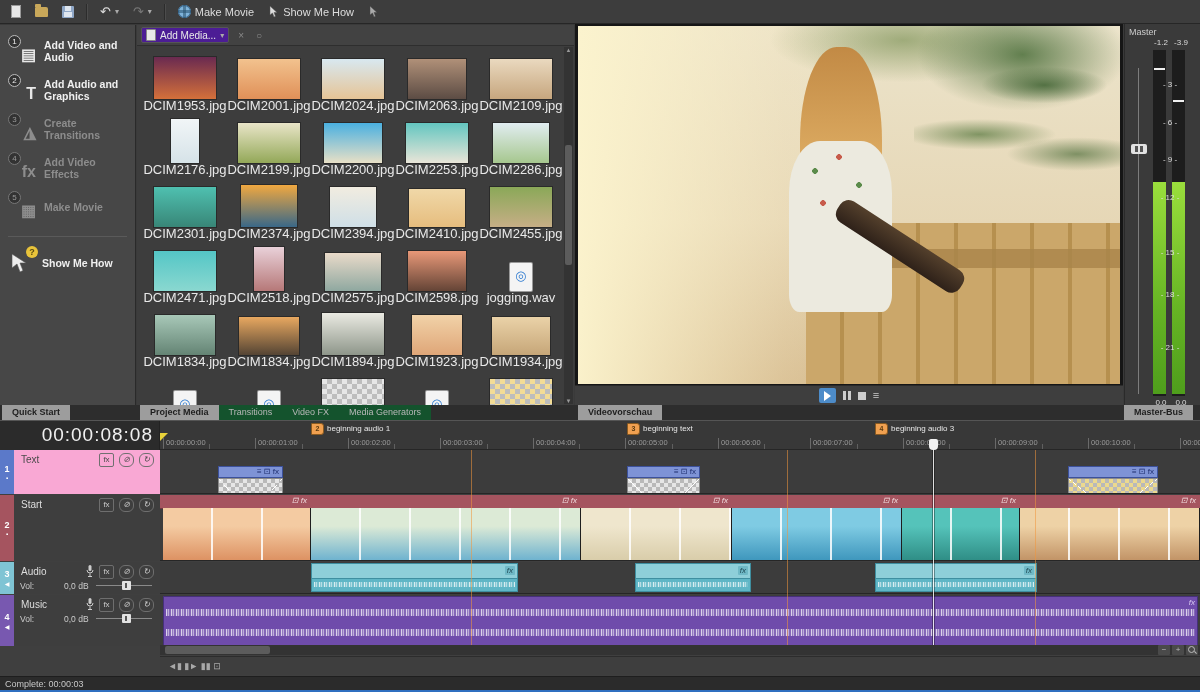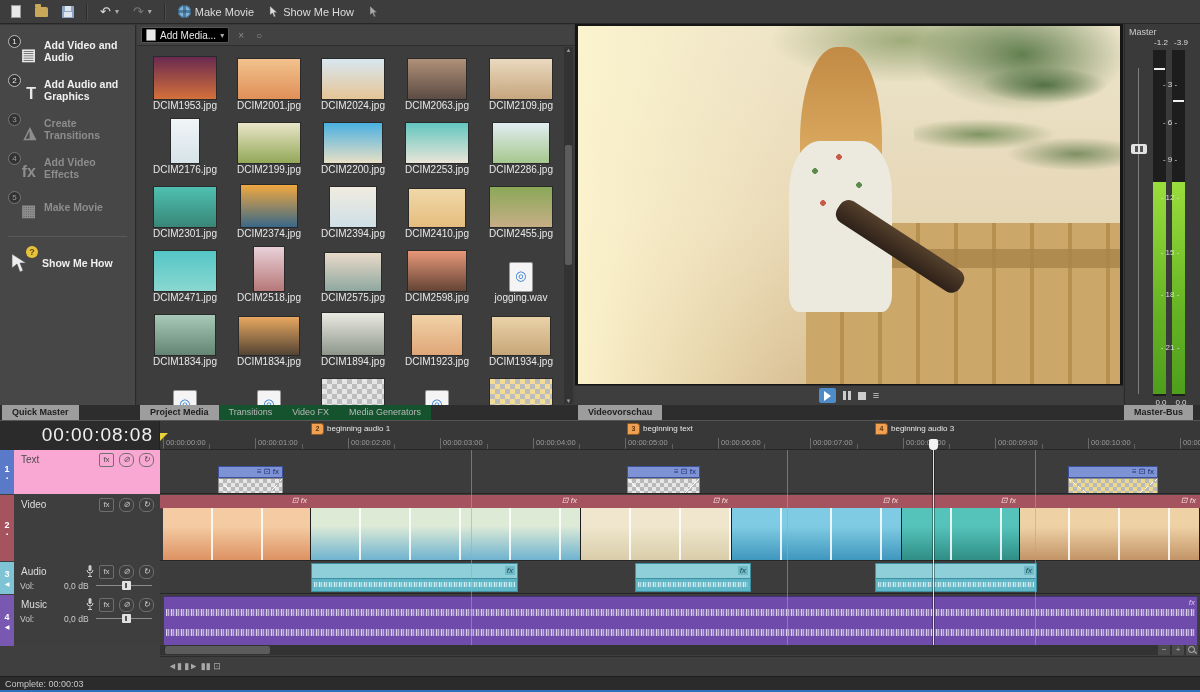--- a/index.html
+++ b/index.html
@@ -43,28 +43,28 @@
   .qs-step.dim .qs-badge{border-color:#777;color:#999;}
   .qs-div{height:1px;background:#5a5a5a;margin:16px 8px 10px 8px;}
   #show-me-how-row{display:flex;align-items:center;gap:8px;margin:14px 4px 0 8px;}
   .qmark{position:absolute;right:-4px;top:-5px;width:12px;height:12px;border-radius:50%;background:#e8c33a;
      color:#5a4a10;font-size:9px;font-weight:bold;text-align:center;line-height:12px;}
 
   
   #media-panel{position:absolute;left:137px;top:25px;width:437px;height:380px;background:#3d3d3d;}
   #media-toolbar{position:absolute;left:0;top:0;right:0;height:20px;background:#424242;
      border-bottom:1px solid #2e2e2e;display:flex;align-items:center;gap:6px;padding-left:4px;}
-  #add-media-btn{display:flex;align-items:center;gap:4px;font-size:10px;color:#e8e8e8;padding:1px 4px;border:1px solid #555;border-radius:2px;background:#000000;}
+  #add-media-btn{display:flex;align-items:center;gap:4px;font-size:10px;color:#e8e8e8;padding:1px 4px;border:1px solid #555;border-radius:2px;background:#4c1d95;}
   .mini-doc{width:8px;height:10px;background:#e8e8e8;border:1px solid #888;border-radius:1px;}
   .mt-ic{font-size:10px;color:#8a8a8a;padding:0 3px;}
   #media-grid{position:absolute;left:6px;top:22px;width:420px;height:358px;overflow:hidden;
      display:flex;flex-wrap:wrap;align-content:flex-start;}
   .cell{width:84px;height:64px;position:relative;display:flex;flex-direction:column;align-items:center;justify-content:flex-end;}
   .thumb{background:linear-gradient(180deg,var(--c1,#888),var(--c2,#555));box-shadow:0 0 0 1px #2a2a2a;margin-bottom:2px;}
-  .mname{font-size:10px;color:#e8e8e8;height:10px;line-height:10px;white-space:nowrap;}
+  .mname{font-size:13px;color:#e8e8e8;height:10px;line-height:10px;white-space:nowrap;}
   .cell.audio .thumb{width:22px;height:28px;background:#f4f4f4;border-radius:1px;position:relative;box-shadow:0 0 0 1px #999;}
   .cell.audio .thumb::before{content:"◎";position:absolute;left:0;right:0;top:5px;text-align:center;
       color:#2f7bd0;font-size:13px;}
   .cell.checker .thumb{background-color:#e6e6e6;background-image:
       linear-gradient(45deg,#bdbdbd 25%,transparent 25%,transparent 75%,#bdbdbd 75%),
       linear-gradient(45deg,#bdbdbd 25%,transparent 25%,transparent 75%,#bdbdbd 75%);
       background-size:10px 10px;background-position:0 0,5px 5px;}
   .cell.checker.yellow .thumb{background-color:#f2dc96;}
   #media-scrollbar{position:absolute;right:1px;top:22px;width:9px;height:357px;background:#333;}
   #media-scroll-thumb{position:absolute;left:1px;top:98px;width:7px;height:120px;background:#5c5c5c;border-radius:2px;}
@@ -536,21 +536,21 @@
 
         <span class="mscale" style="top: 266px;">18</span>
 
         <span class="mscale" style="top: 319px;">21</span>
       </div>
     <span class="mval" style="left:26px">0.0</span>
     <span class="mval" style="left:46px">0.0</span>
   </div>
 
   <div id="tabstrip">
-    <div class="tab active" style="left:2px">Quick Master</div>
+    <div class="tab active" style="left:2px">Quick Start</div>
     <div id="media-tabs">
 
         <div class="tab active">Project Media</div>
 
         <div class="tab">Transitions</div>
 
         <div class="tab">Video FX</div>
 
         <div class="tab">Media Generators</div>
       </div>
@@ -642,21 +642,21 @@
           <div class="tclip-body"></div>
         </div>
       </div>
 
     <div class="thead" style="top:74px;height:66px">
       <div class="tnum" style="background:#a5545f">
           <span>2</span>
           <small>▪</small>
         </div>
       <div class="tbody">
-        <span class="tname">Video</span>
+        <span class="tname">Start</span>
         <div class="ticons">
           <span class="tic sq">fx</span>
           <span class="tic">⊘</span>
           <span class="tic">↻</span>
         </div>
       </div>
     </div>
     <div class="trow" style="top:74px;height:66px">
       <div id="video-strip"></div>
       <div>

